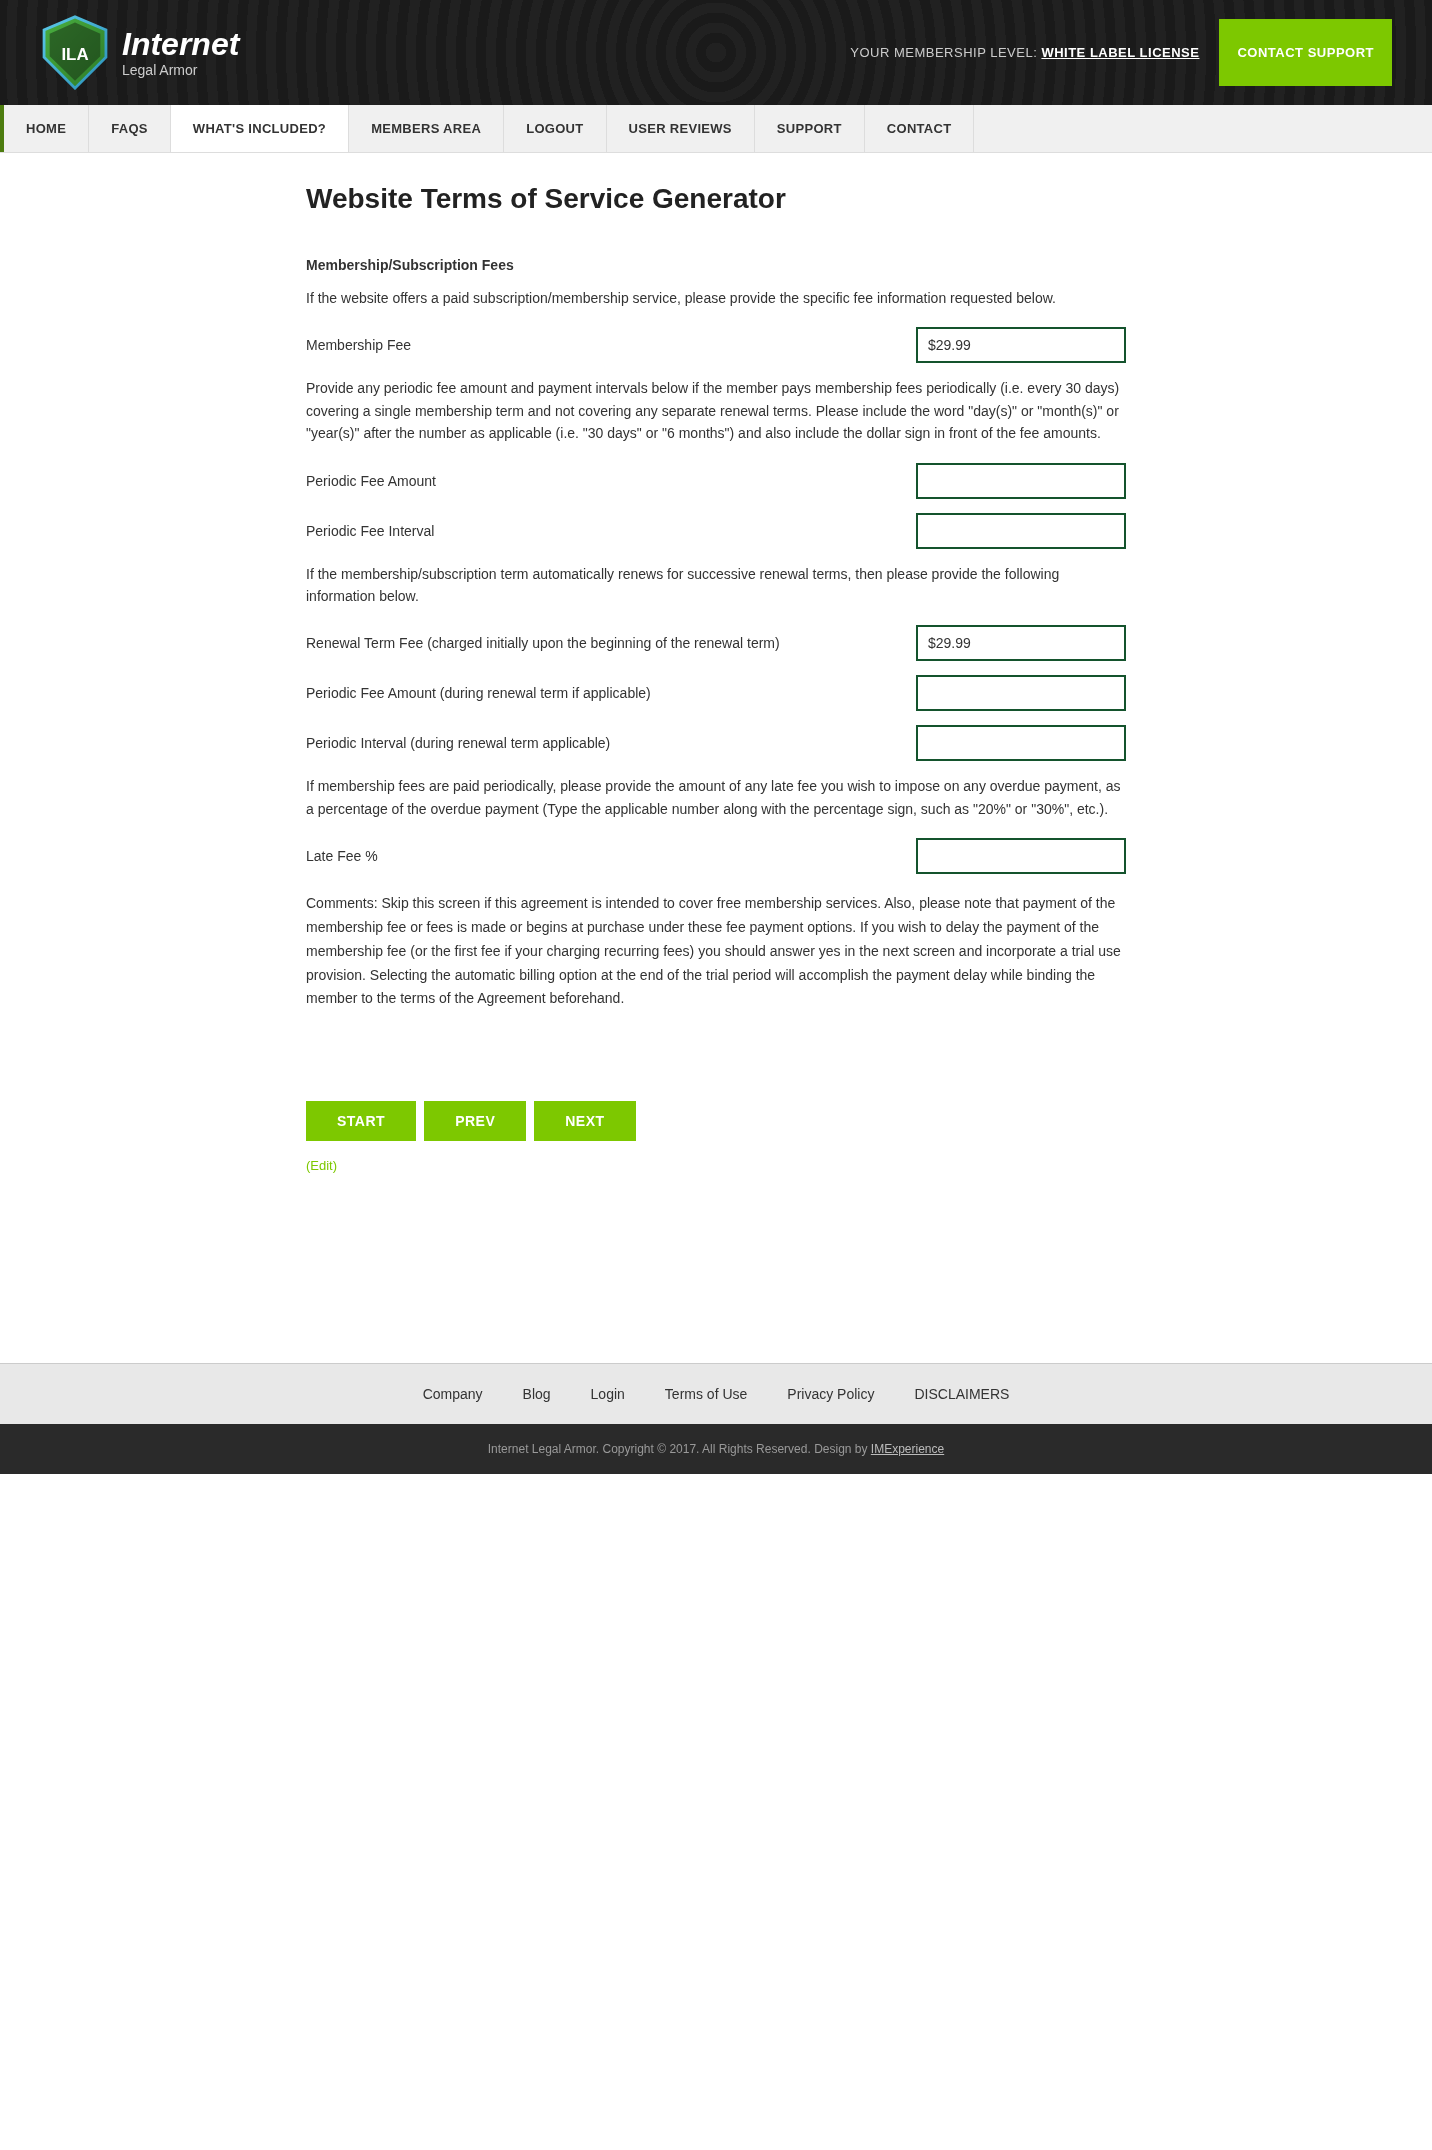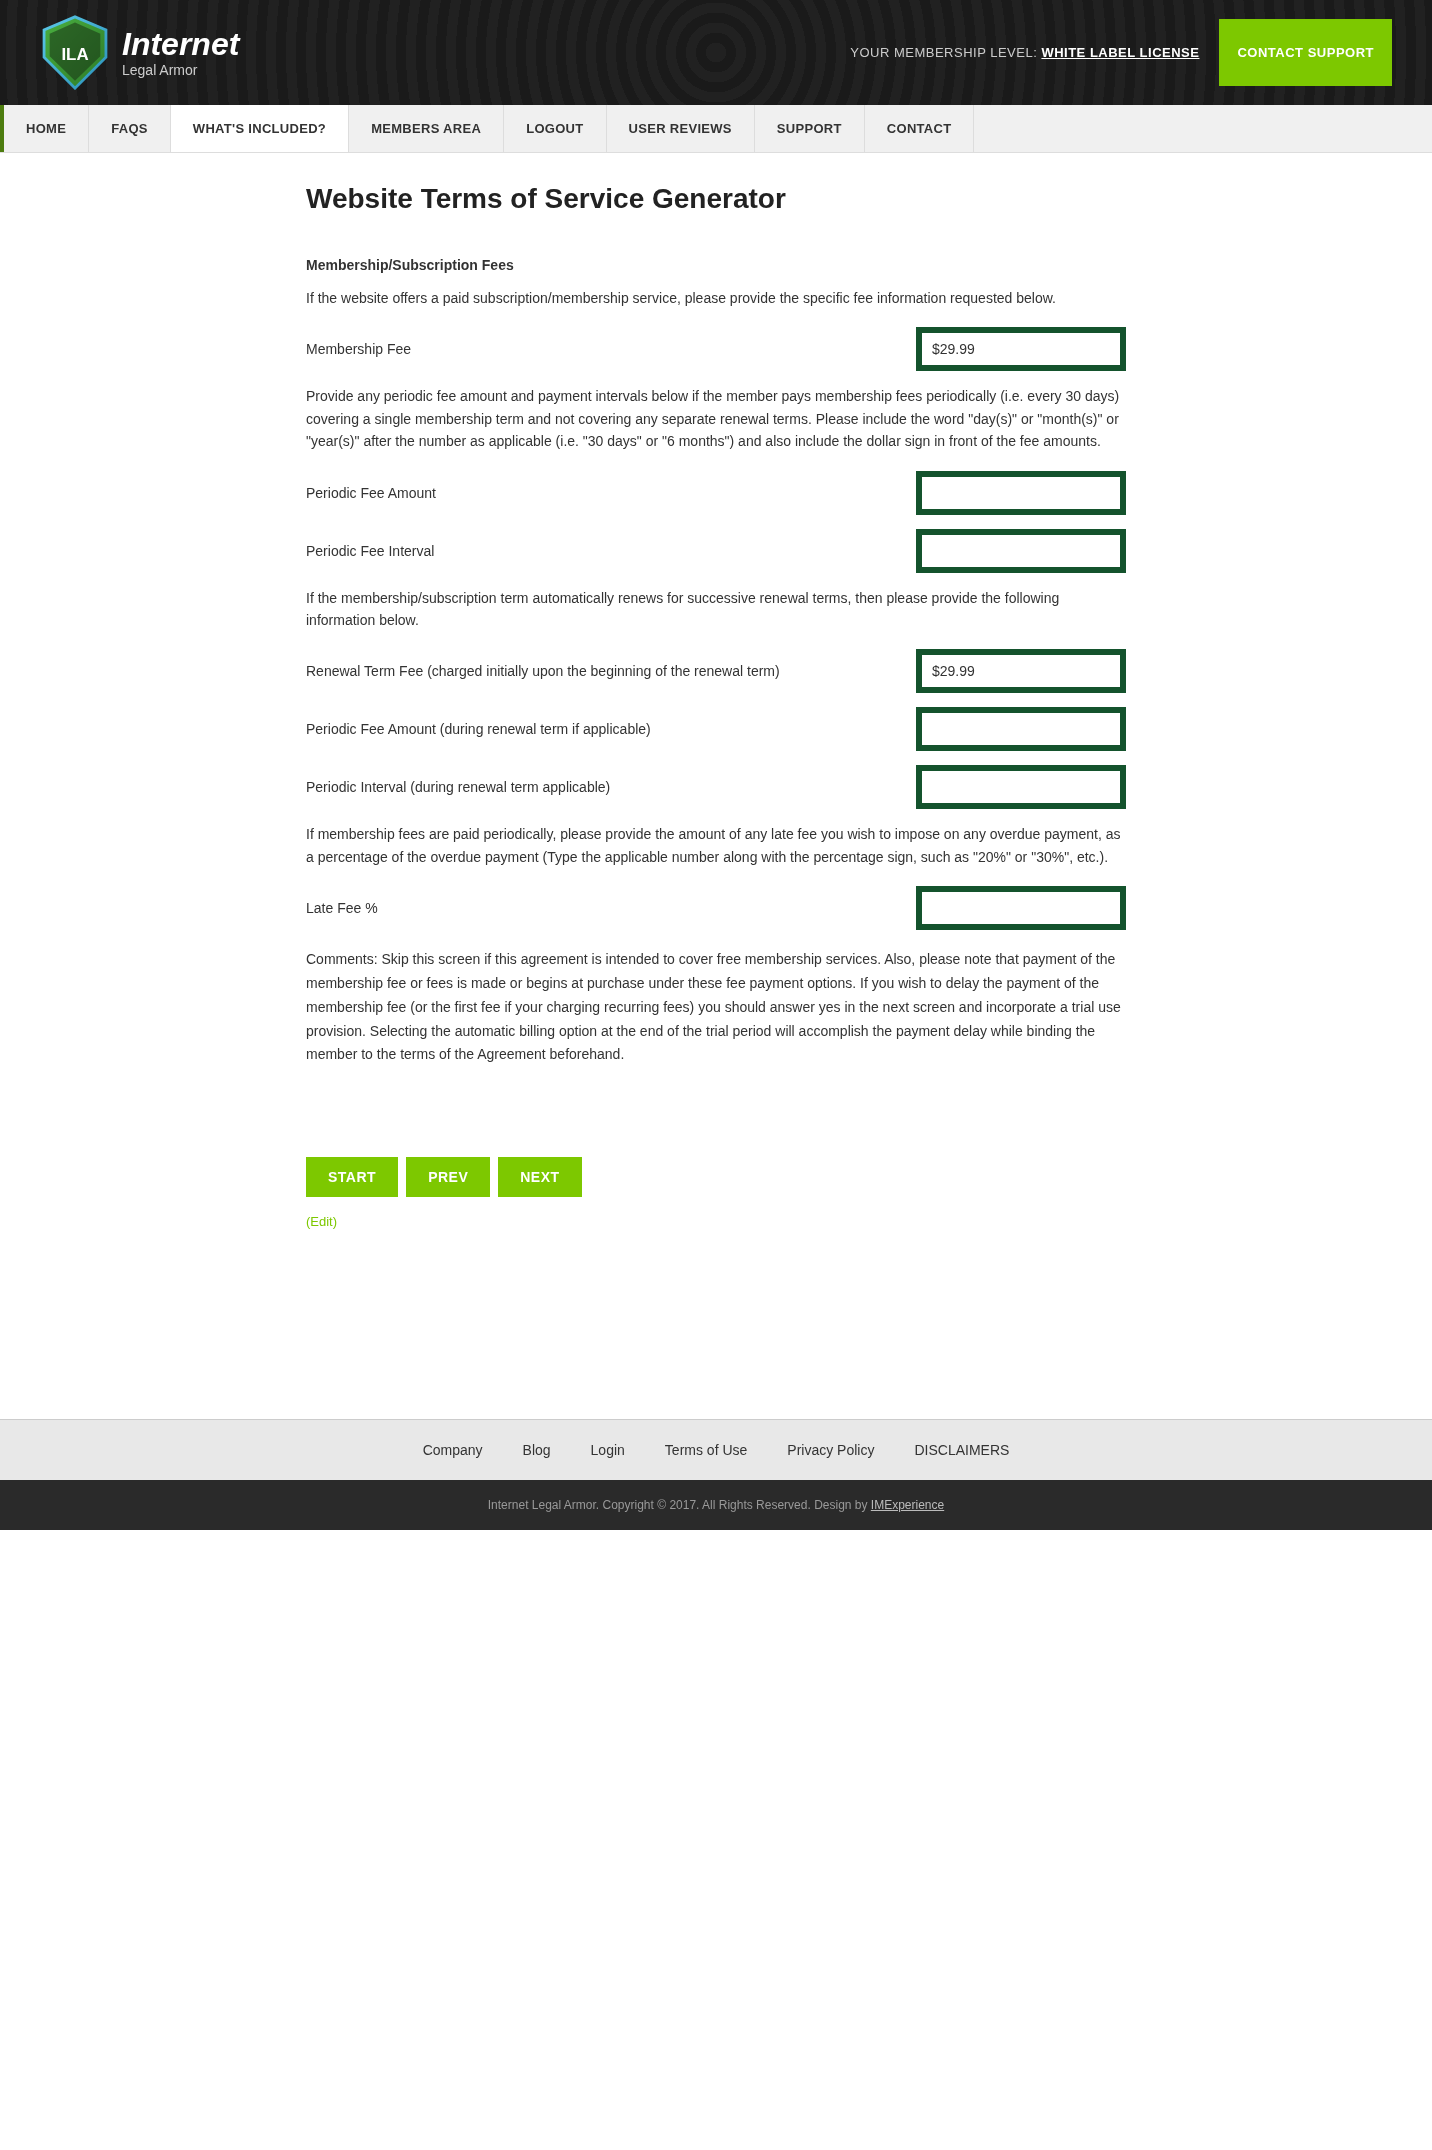--- a/index.html
+++ b/index.html
@@ -123,41 +123,41 @@
     }
     .form-label {
       flex: 1;
       font-size: 14px;
       color: #333;
       padding-right: 20px;
     }
     .form-input {
       width: 210px;
       padding: 8px 10px;
-      border: 6px solid #14532d;
+      border: 2px solid #14532d;
       font-size: 14px;
       color: #333;
       outline: none;
     }
     .comments-text {
       margin-top: 18px;
       margin-bottom: 30px;
       line-height: 1.7;
       font-size: 14px;
       color: #333;
     }
 
     
     .button-row {
       display: flex;
       gap: 8px;
       margin-bottom: 12px;
     }
     .btn {
-      padding: 12px 22px;
+      padding: 12px 31px;
       font-size: 14px;
       font-weight: bold;
       text-transform: uppercase;
       border: none;
       cursor: pointer;
       letter-spacing: 0.5px;
     }
     .btn-green {
       background: #7dc800;
       color: #fff;

